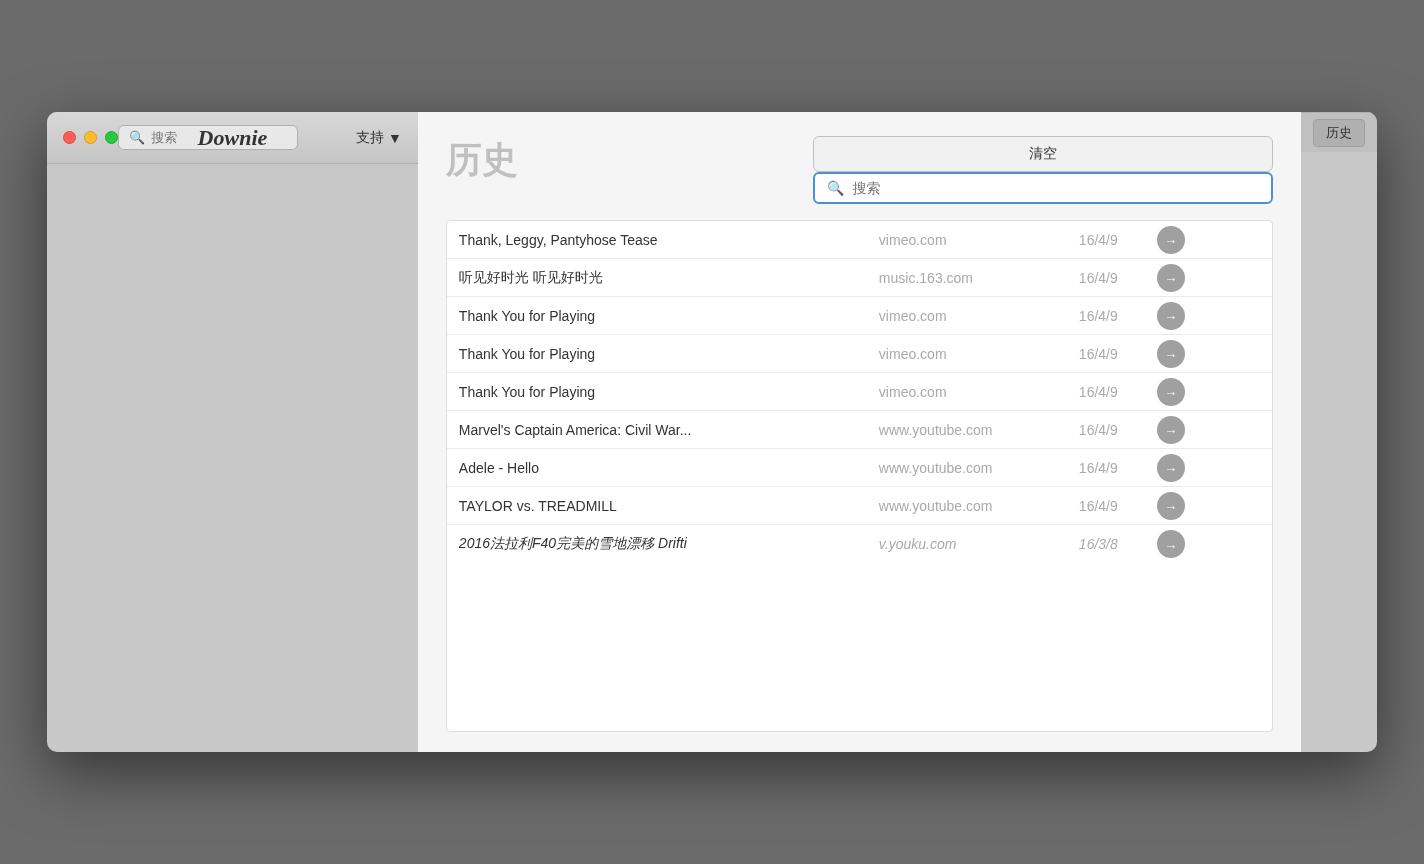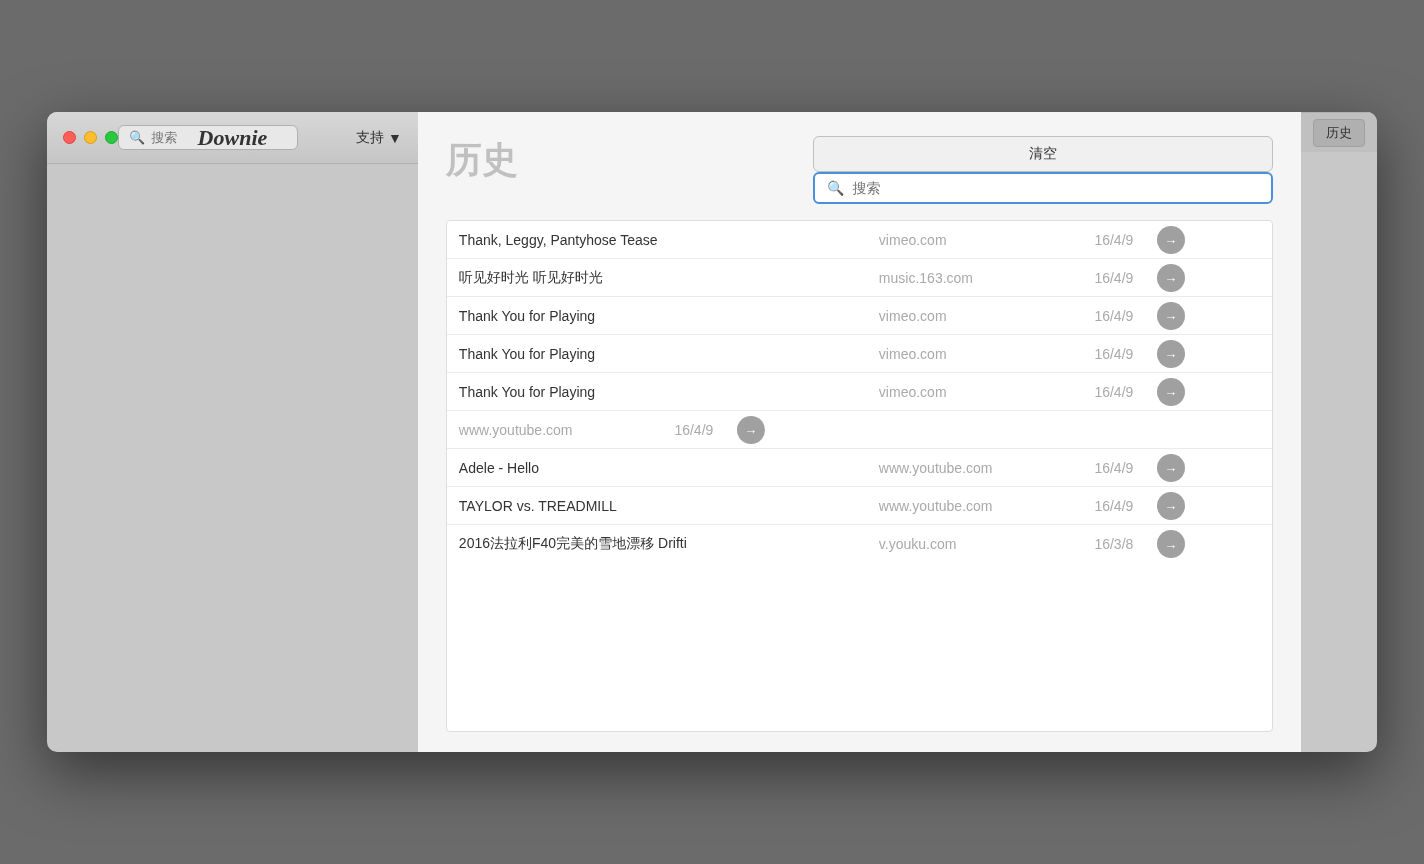--- a/index.html
+++ b/index.html
@@ -279,20 +279,21 @@
     .history-row {
       display: flex;
       align-items: center;
       padding: 0 12px;
       height: 38px;
       border-bottom: 1px solid #ebebeb;
       cursor: pointer;
     }
     .history-row:last-child {
       border-bottom: none;
+      font-style: italic;
     }
 
     .history-row-title {
       flex: 1;
       font-size: 14px;
       color: #333;
       white-space: nowrap;
       overflow: hidden;
       text-overflow: ellipsis;
       min-width: 0;
@@ -303,21 +304,21 @@
       font-size: 14px;
       color: #aaa;
       width: 200px;
       text-align: left;
     }
 
     .history-row-date {
       font-size: 14px;
       color: #aaa;
       width: 70px;
-      text-align: center;
+      text-align: left;
     }
 
     .history-row-arrow {
       width: 28px;
       height: 28px;
       border-radius: 50%;
       background: #a0a0a0;
       display: flex;
       align-items: center;
       justify-content: center;
@@ -446,20 +447,21 @@
             <span class="history-row-date">16/4/9</span>
             <div class="history-row-arrow">→</div>
           </div>
           <div class="history-row">
             <span class="history-row-title">Thank You for Playing</span>
             <span class="history-row-domain">vimeo.com</span>
             <span class="history-row-date">16/4/9</span>
             <div class="history-row-arrow">→</div>
           </div>
           <div class="history-row">
+            <span class="history-row-title">Marvel's Captain America: Civil War...</span>
             <span class="history-row-domain">www.youtube.com</span>
             <span class="history-row-date">16/4/9</span>
             <div class="history-row-arrow">→</div>
           </div>
           <div class="history-row">
             <span class="history-row-title">Adele - Hello</span>
             <span class="history-row-domain">www.youtube.com</span>
             <span class="history-row-date">16/4/9</span>
             <div class="history-row-arrow">→</div>
           </div>

